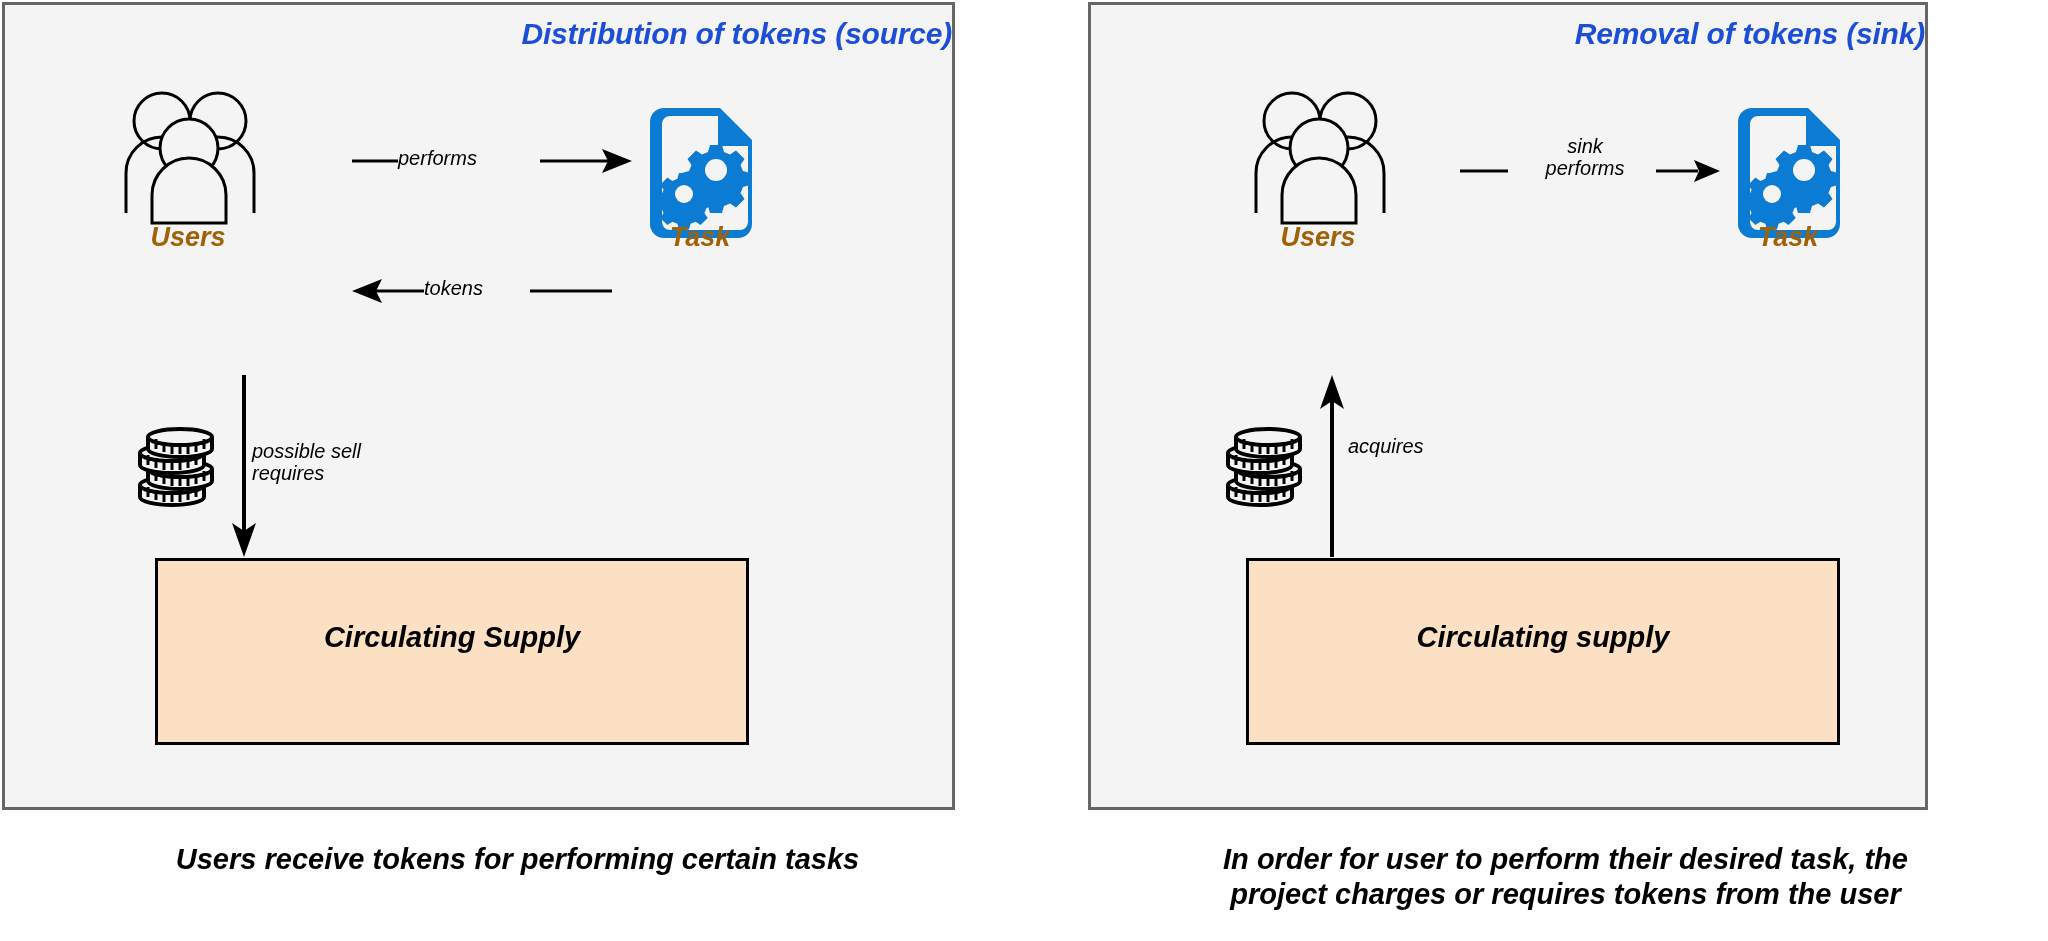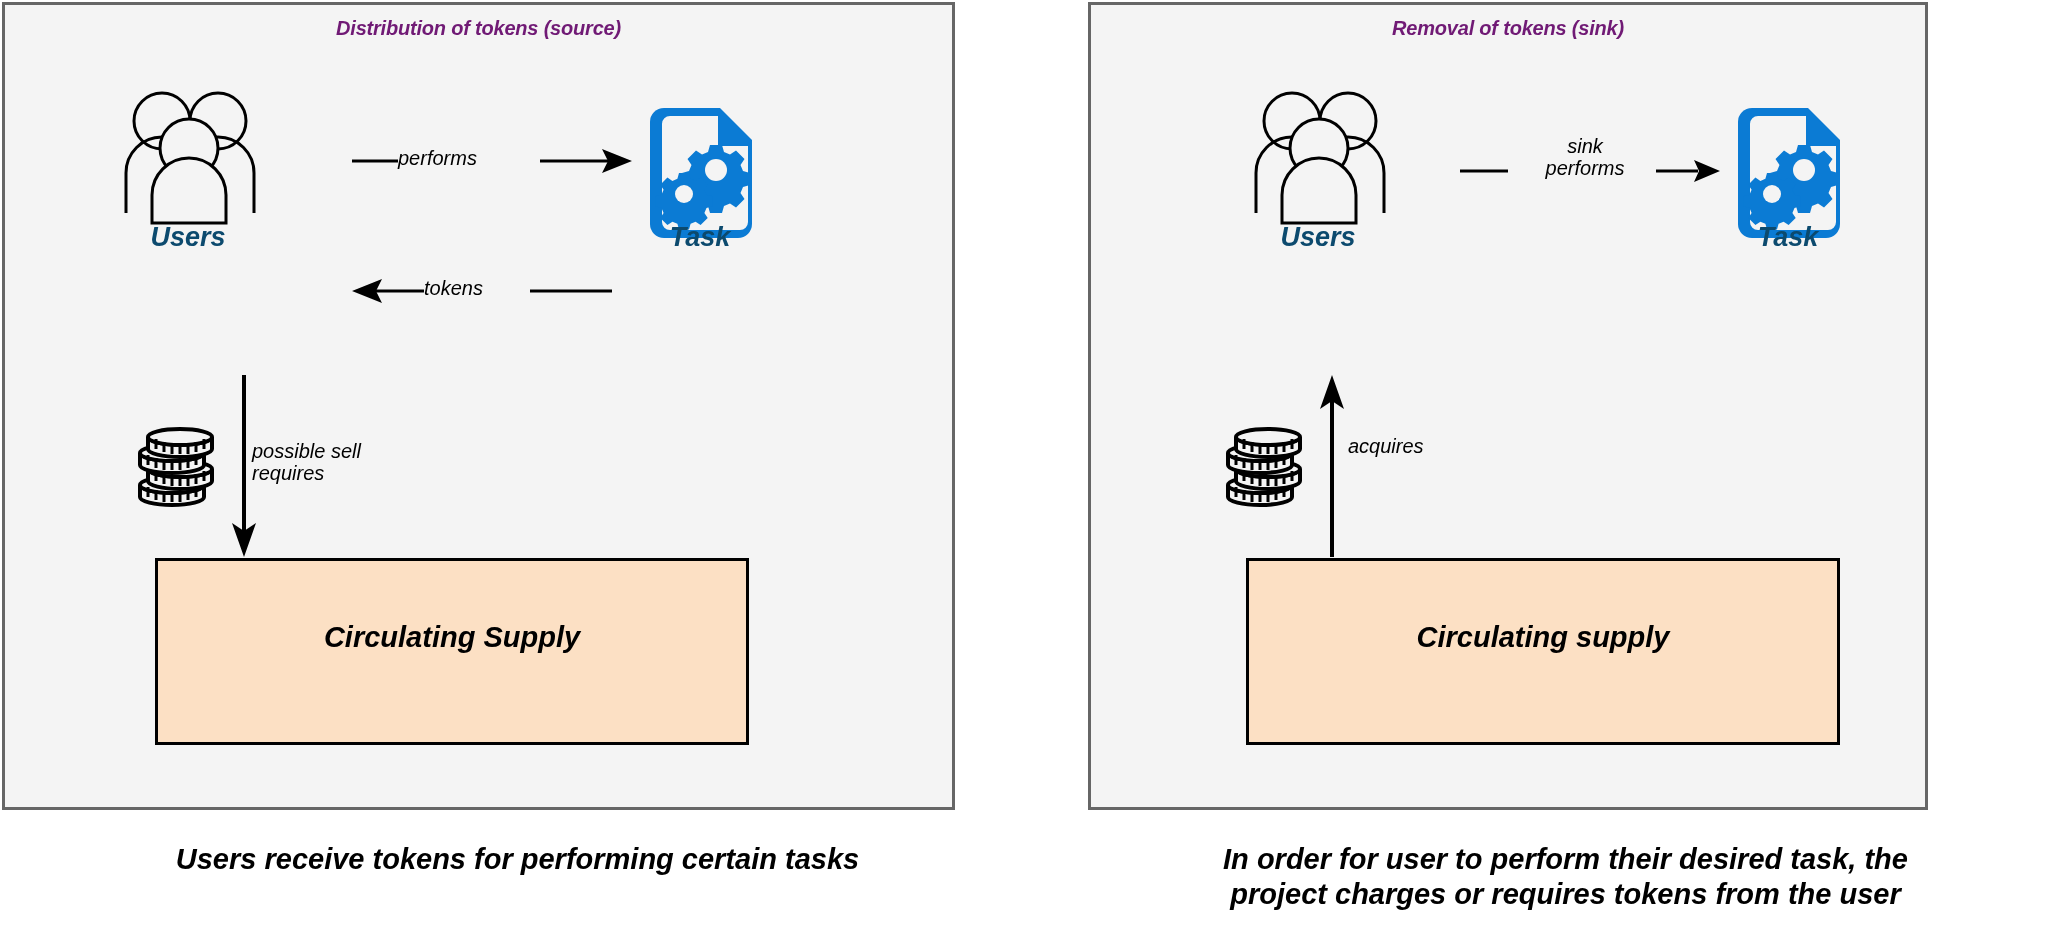--- a/index.html
+++ b/index.html
@@ -16,38 +16,38 @@
     position:absolute;
     background:#f4f4f4;
     border:3px solid #666666;
     box-sizing:border-box;
   }
   #panel-source{left:2px;  top:2px; width:953px;  height:808px;}
   #panel-sink{  left:1088px;top:2px; width:840px;  height:808px;}
 
   .panel-title{
     position:absolute;left:0;top:12px;width:100%;
-    text-align:center;
-    font-size:20px;
+    text-align:right;
+    font-size:30px;
     font-style:italic;
     font-weight:bold;
-    color:#701a75;
+    color:#1d4ed8;
     letter-spacing:-0.2px;
   }
 
   
   .node{position:absolute;}
 
   .node-label{
     position:absolute;
     text-align:center;
     font-size:27px;
     font-style:italic;
     font-weight:bold;
-    color:#0c4a6e;
+    color:#a16207;
     white-space:nowrap;
   }
 
   
   .supply-box{
     position:absolute;
     background:#fce0c4;
     border:3px solid #000;
     box-sizing:border-box;
     display:flex;align-items:center;justify-content:center;text-align:center;

